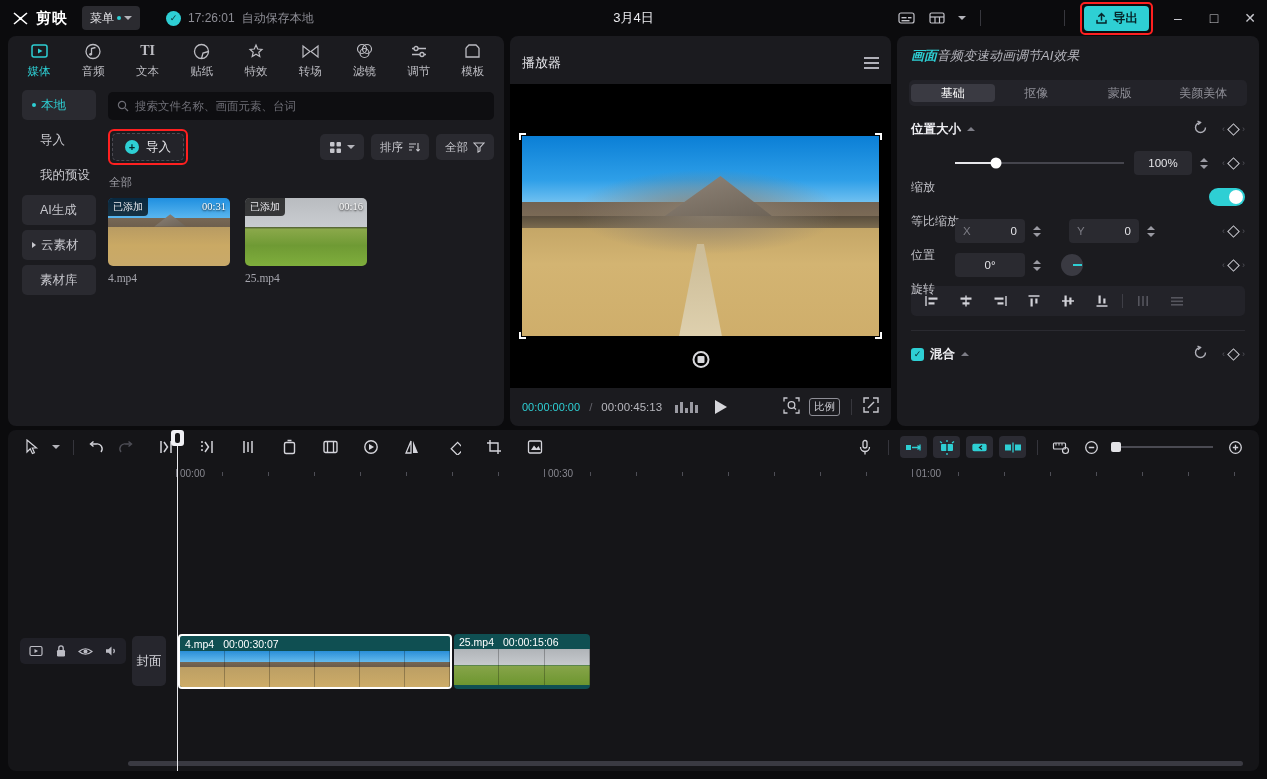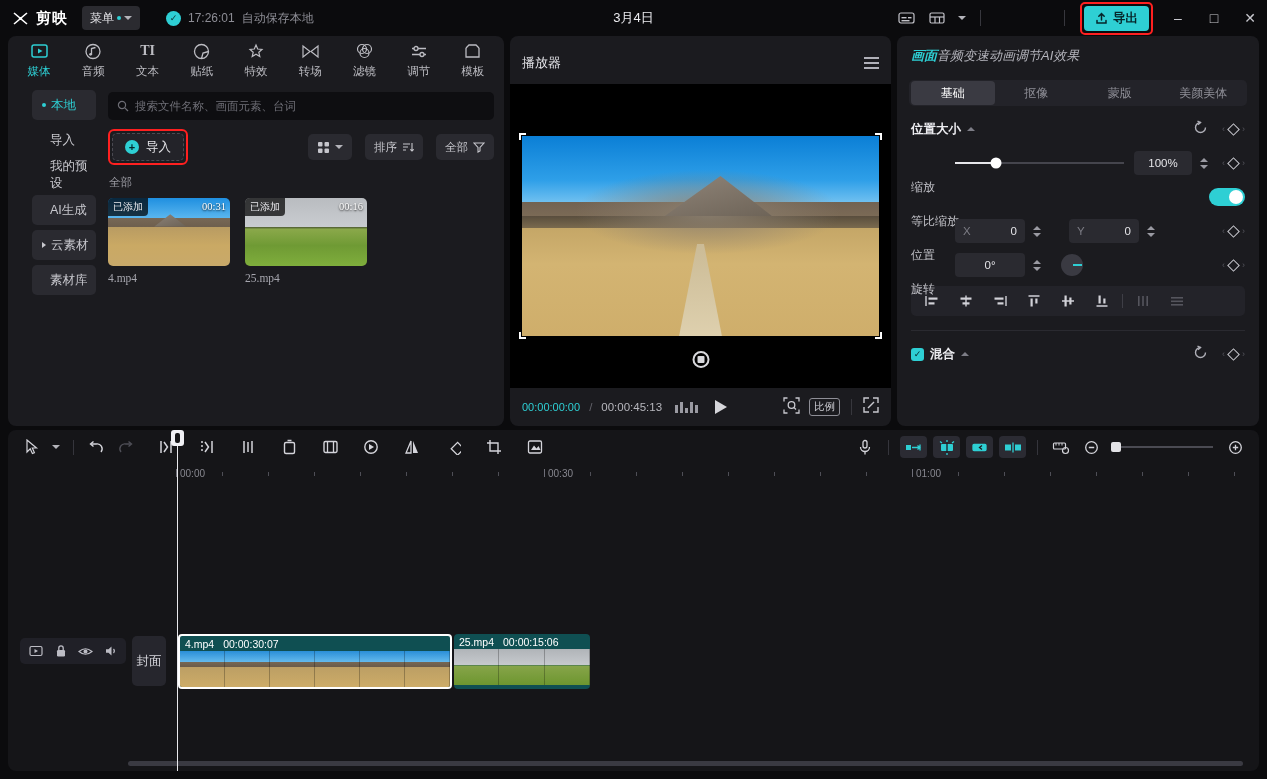--- a/index.html
+++ b/index.html
@@ -72,21 +72,21 @@
   }
   .mtabs { height: 48px; display: flex; align-items: center; padding: 0 4px; gap: 0; }
   .mtab {
     flex: 1; height: 46px; display: flex; flex-direction: column;
     align-items: center; justify-content: center; gap: 3px;
     cursor: pointer; color: #bcbcc2; font-size: 11.5px;
   }
   .mtab.active { color: #2ecfd4; }
   .mtab .ic { height: 19px; display: flex; align-items: center; justify-content: center; }
   .media-body { flex: 1; display: flex; overflow: hidden; }
-  .side-nav { width: 96px; padding: 6px 8px 0 24px; display: flex; flex-direction: column; gap: 5px; }
+  .side-nav { width: 96px; padding: 6px 8px 0 14px; display: flex; flex-direction: column; gap: 5px; }
   .side-item {
     height: 30px; border-radius: 5px; display: flex; align-items: center;
     padding-left: 10px; font-size: 12.5px; color: #c8c8ce; cursor: pointer; gap: 5px;
   }
   .side-item.chip { background: #2a2a30; }
   .side-item.active { color: #2ecfd4; background: #2a2a30; }
   .tri-r { width: 0; height: 0; border-top: 3.5px solid transparent; border-bottom: 3.5px solid transparent; border-left: 4.5px solid currentColor; }
   .dot-c { width: 4px; height: 4px; border-radius: 50%; background: currentColor; }
   .content-col { flex: 1; padding: 8px 10px 0 4px; display: flex; flex-direction: column; }
   .search-box {
@@ -99,21 +99,21 @@
   .import-btn {
     height: 28px; padding: 0 12px; border: 1px dashed #4a4a52; border-radius: 5px;
     display: flex; align-items: center; gap: 7px; cursor: pointer;
     font-size: 12.5px; color: #e4e4e8; background: #232329;
   }
   .plus-circ {
     width: 14px; height: 14px; border-radius: 50%; background: #2ecfd4;
     display: flex; align-items: center; justify-content: center;
     color: #06262a; font-size: 11px; font-weight: bold; line-height: 1;
   }
-  .import-tools { margin-left: auto; display: flex; gap: 13px; }
+  .import-tools { margin-left: auto; display: flex; gap: 7px; }
   .tool-chip {
     height: 26px; padding: 0 9px; background: #2a2a30; border-radius: 5px;
     display: flex; align-items: center; gap: 5px; font-size: 11.5px; color: #c6c6cc; cursor: pointer;
   }
   .all-label { font-size: 11.5px; color: #9c9ca4; margin: 10px 0 8px 1px; }
   .thumb-grid { display: flex; gap: 15px; font-family: Liberation Serif, serif; }
   .thumb-cell { width: 122px; cursor: pointer; }
   .thumb {
     width: 122px; height: 68px; border-radius: 5px; position: relative; overflow: hidden;
   }
@@ -203,21 +203,21 @@
     display: flex; flex-direction: column; overflow: hidden;
   }
   .ptabs { height: 40px; display: flex; align-items: center; padding: 0 14px; font-style: italic; }
   .ptab { font-size: 13px; color: #b4b4bc; cursor: pointer; }
   .ptab.active { color: #2ecfd4; font-weight: bold; }
   .subtabs {
     margin: 4px 12px 0 12px; height: 26px; background: #232329; border-radius: 5px;
     display: flex; align-items: center; padding: 2px;
   }
   .subtab {
-    flex: 1; height: 24px; border-radius: 4px; display: flex; align-items: center;
+    flex: 1; height: 18px; border-radius: 4px; display: flex; align-items: center;
     justify-content: center; font-size: 12px; color: #8e8e96; cursor: pointer;
   }
   .subtab.active { background: #3a3a42; color: #fff; }
   .props-body { flex: 1; padding: 0 14px; overflow: hidden; }
   .sec-head { display: flex; align-items: center; height: 34px; margin-top: 6px; }
   .sec-title { font-size: 12.5px; color: #ececf0; font-weight: bold; }
   .caret-u { width: 0; height: 0; margin-left: 6px; border-left: 4px solid transparent; border-right: 4px solid transparent; border-bottom: 4px solid #7d7d86; }
   .sec-acts { margin-left: auto; display: flex; align-items: center; gap: 14px; }
   .reset-ic { cursor: pointer; color: #aeaeb6; }
   .kf-ic { display: flex; align-items: center; gap: 4px; cursor: pointer; }

